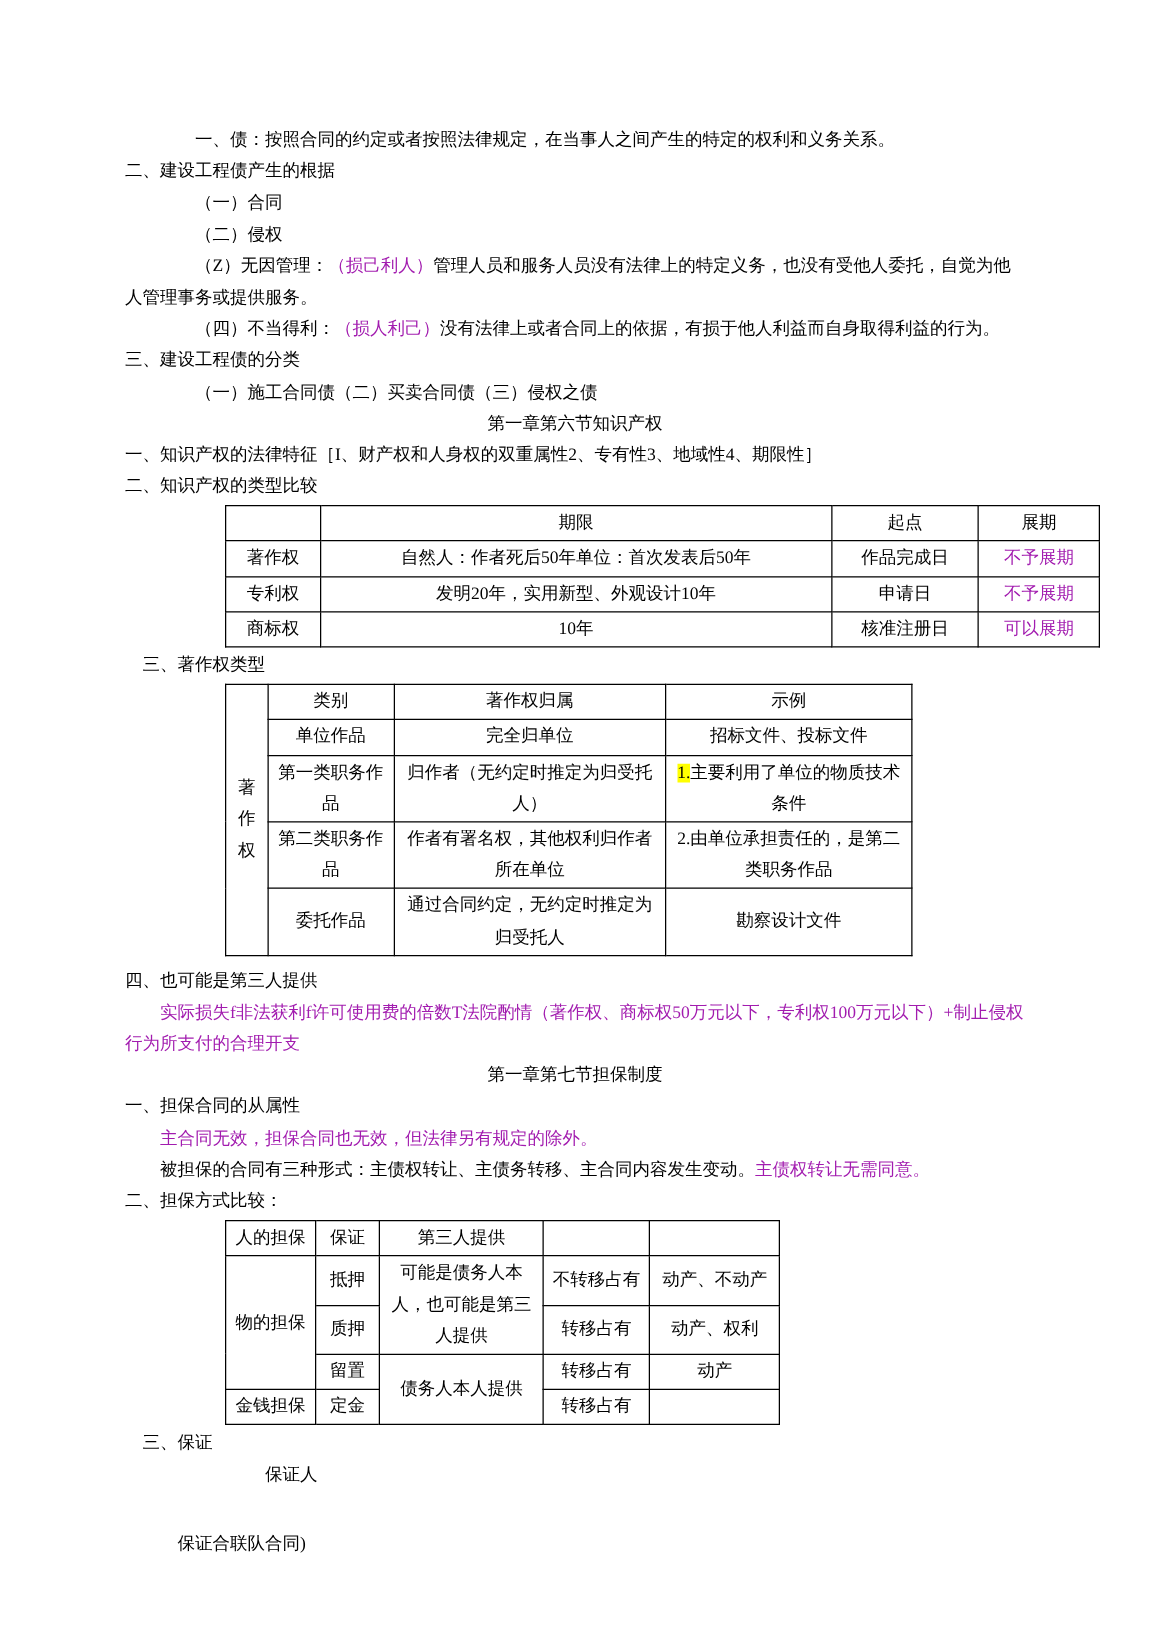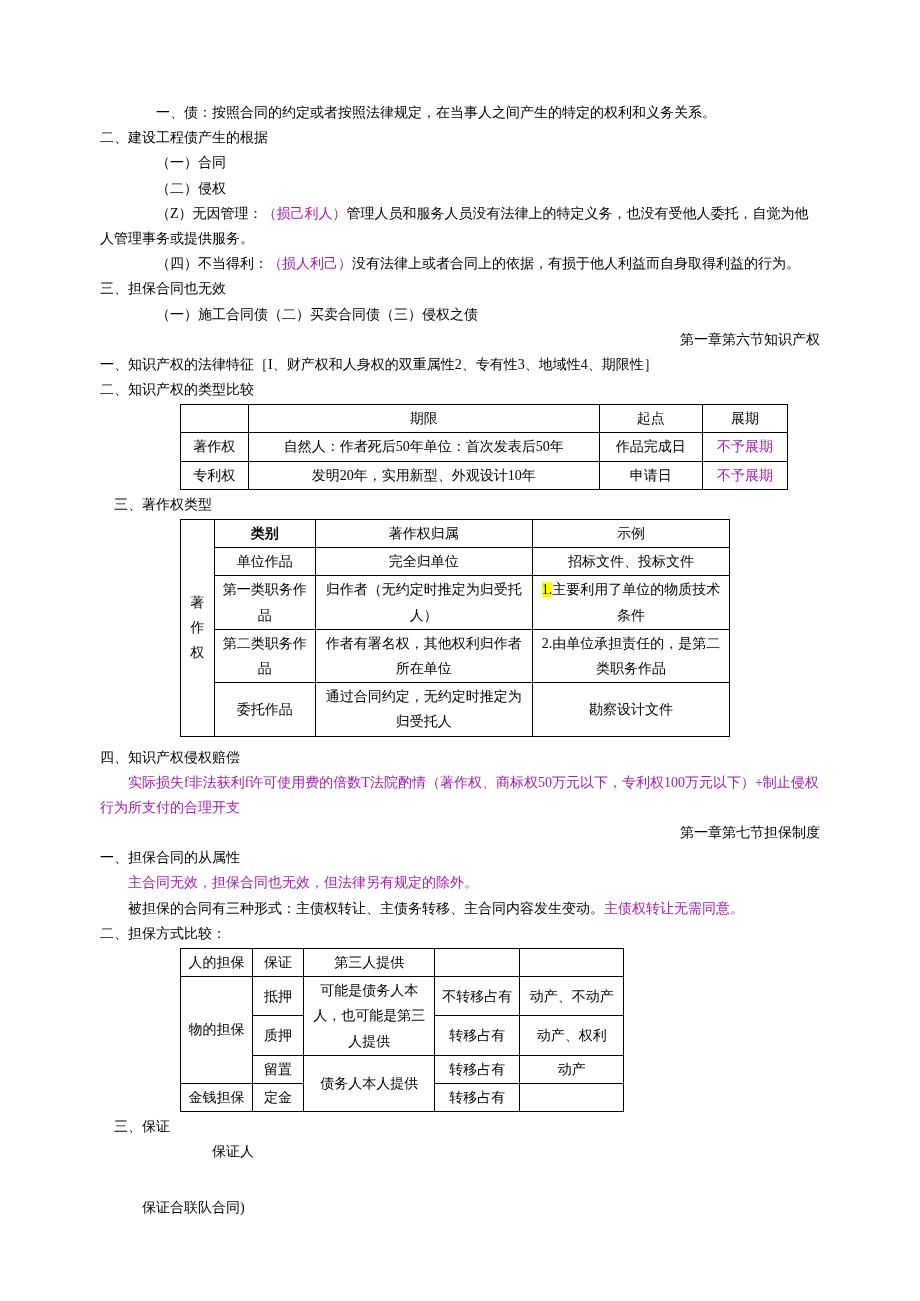--- a/index.html
+++ b/index.html
@@ -23,47 +23,47 @@
   }
   td, th {
     border: 1px solid #000;
     padding: 1px 6px;
     font-weight: normal;
     text-align: center;
     vertical-align: middle;
     font-size: 14px;
   }
   .left { text-align: center; }
-  .section-title { text-align: right; }
-  .table1 { margin-left: 80px; width: 608px; }
+  .section-title { text-align: center; }
+  .table1 { margin-left: 80px; width: 700px; }
   .table1 .col-period { width: 380px; }
   .table1 .col-start { width: 100px; }
   .table1 .col-ext { width: 80px; }
   .table2 { margin-left: 80px; width: 550px; }
   .table2 .col-a { width: 20px; }
-  .table2 .col-b { width: 86px; font-weight: bold; }
+  .table2 .col-b { width: 86px; }
   .table2 .col-c { width: 200px; }
   .table2 .col-d { width: 180px; }
   .table3 { margin-left: 80px; width: 444px; }
   .table3 td { height: 22px; }
 </style>
 </head>
 <body>
 
 <p class="para indent1">一、债：按照合同的约定或者按照法律规定，在当事人之间产生的特定的权利和义务关系。</p>
 <p class="para">二、建设工程债产生的根据</p>
 <p class="para indent1">（一）合同</p>
 <p class="para indent1">（二）侵权</p>
 <p class="para">
   <span style="display:inline-block;width:4em"></span><span>（Z）无因管理：</span><span class="olive">（损己利人）</span><span>管理人员和服务人员没有法律上的特定义务，也没有受他人委托，自觉为他人管理事务或提供服务。</span>
 </p>
 <p class="para">
   <span style="display:inline-block;width:4em"></span><span>（四）不当得利：</span><span class="olive">（损人利己）</span><span>没有法律上或者合同上的依据，有损于他人利益而自身取得利益的行为。</span>
 </p>
-<p class="para">三、担保合同也无效</p>
+<p class="para">三、建设工程债的分类</p>
 <p class="para indent1">（一）施工合同债（二）买卖合同债（三）侵权之债</p>
 <p class="para section-title">第一章第六节知识产权</p>
 <p class="para">一、知识产权的法律特征［I、财产权和人身权的双重属性2、专有性3、地域性4、期限性］</p>
 <p class="para">二、知识产权的类型比较</p>
 
 <table class="table1">
   <tbody>
       <tr>
     <td style="width:60px"></td>
     <td class="col-period">期限</td>
@@ -74,20 +74,26 @@
     <td>著作权</td>
     <td class="left">自然人：作者死后50年单位：首次发表后50年</td>
     <td>作品完成日</td>
     <td class="olive">不予展期</td>
   </tr>
   <tr>
     <td>专利权</td>
     <td class="left">发明20年，实用新型、外观设计10年</td>
     <td>申请日</td>
     <td class="olive">不予展期</td>
+  </tr>
+  <tr>
+    <td>商标权</td>
+    <td>10年</td>
+    <td>核准注册日</td>
+    <td class="olive">可以展期</td>
   </tr>
 </tbody>
   </table>
 
 <p class="para" style="text-indent:1em">三、著作权类型</p>
 
 <table class="table2">
   <tbody>
       <tr>
     <td class="col-a" rowspan="5" style="width:20px;">著作权</td>
@@ -111,21 +117,21 @@
     <td class="left">2.由单位承担责任的，是第二类职务作品</td>
   </tr>
   <tr>
     <td>委托作品</td>
     <td class="left">通过合同约定，无约定时推定为归受托人</td>
     <td>勘察设计文件</td>
   </tr>
 </tbody>
   </table>
 
-<p class="para" style="margin-top:8px">四、知识产权侵权赔偿</p>
+<p class="para" style="margin-top:8px">四、也可能是第三人提供</p>
 <p class="para olive" style="text-indent:2em">实际损失f非法获利f许可使用费的倍数T法院酌情（著作权、商标权50万元以下，专利权100万元以下）+制止侵权行为所支付的合理开支</p>
 <p class="para section-title">第一章第七节担保制度</p>
 <p class="para">一、担保合同的从属性</p>
 <p class="para olive" style="text-indent:2em">主合同无效，担保合同也无效，但法律另有规定的除外。</p>
 <p class="para">
   <span style="display:inline-block;width:2em"></span><span>被担保的合同有三种形式：主债权转让、主债务转移、主合同内容发生变动。</span><span class="olive">主债权转让无需同意。</span>
 </p>
 <p class="para">二、担保方式比较：</p>
 
 <table class="table3">

